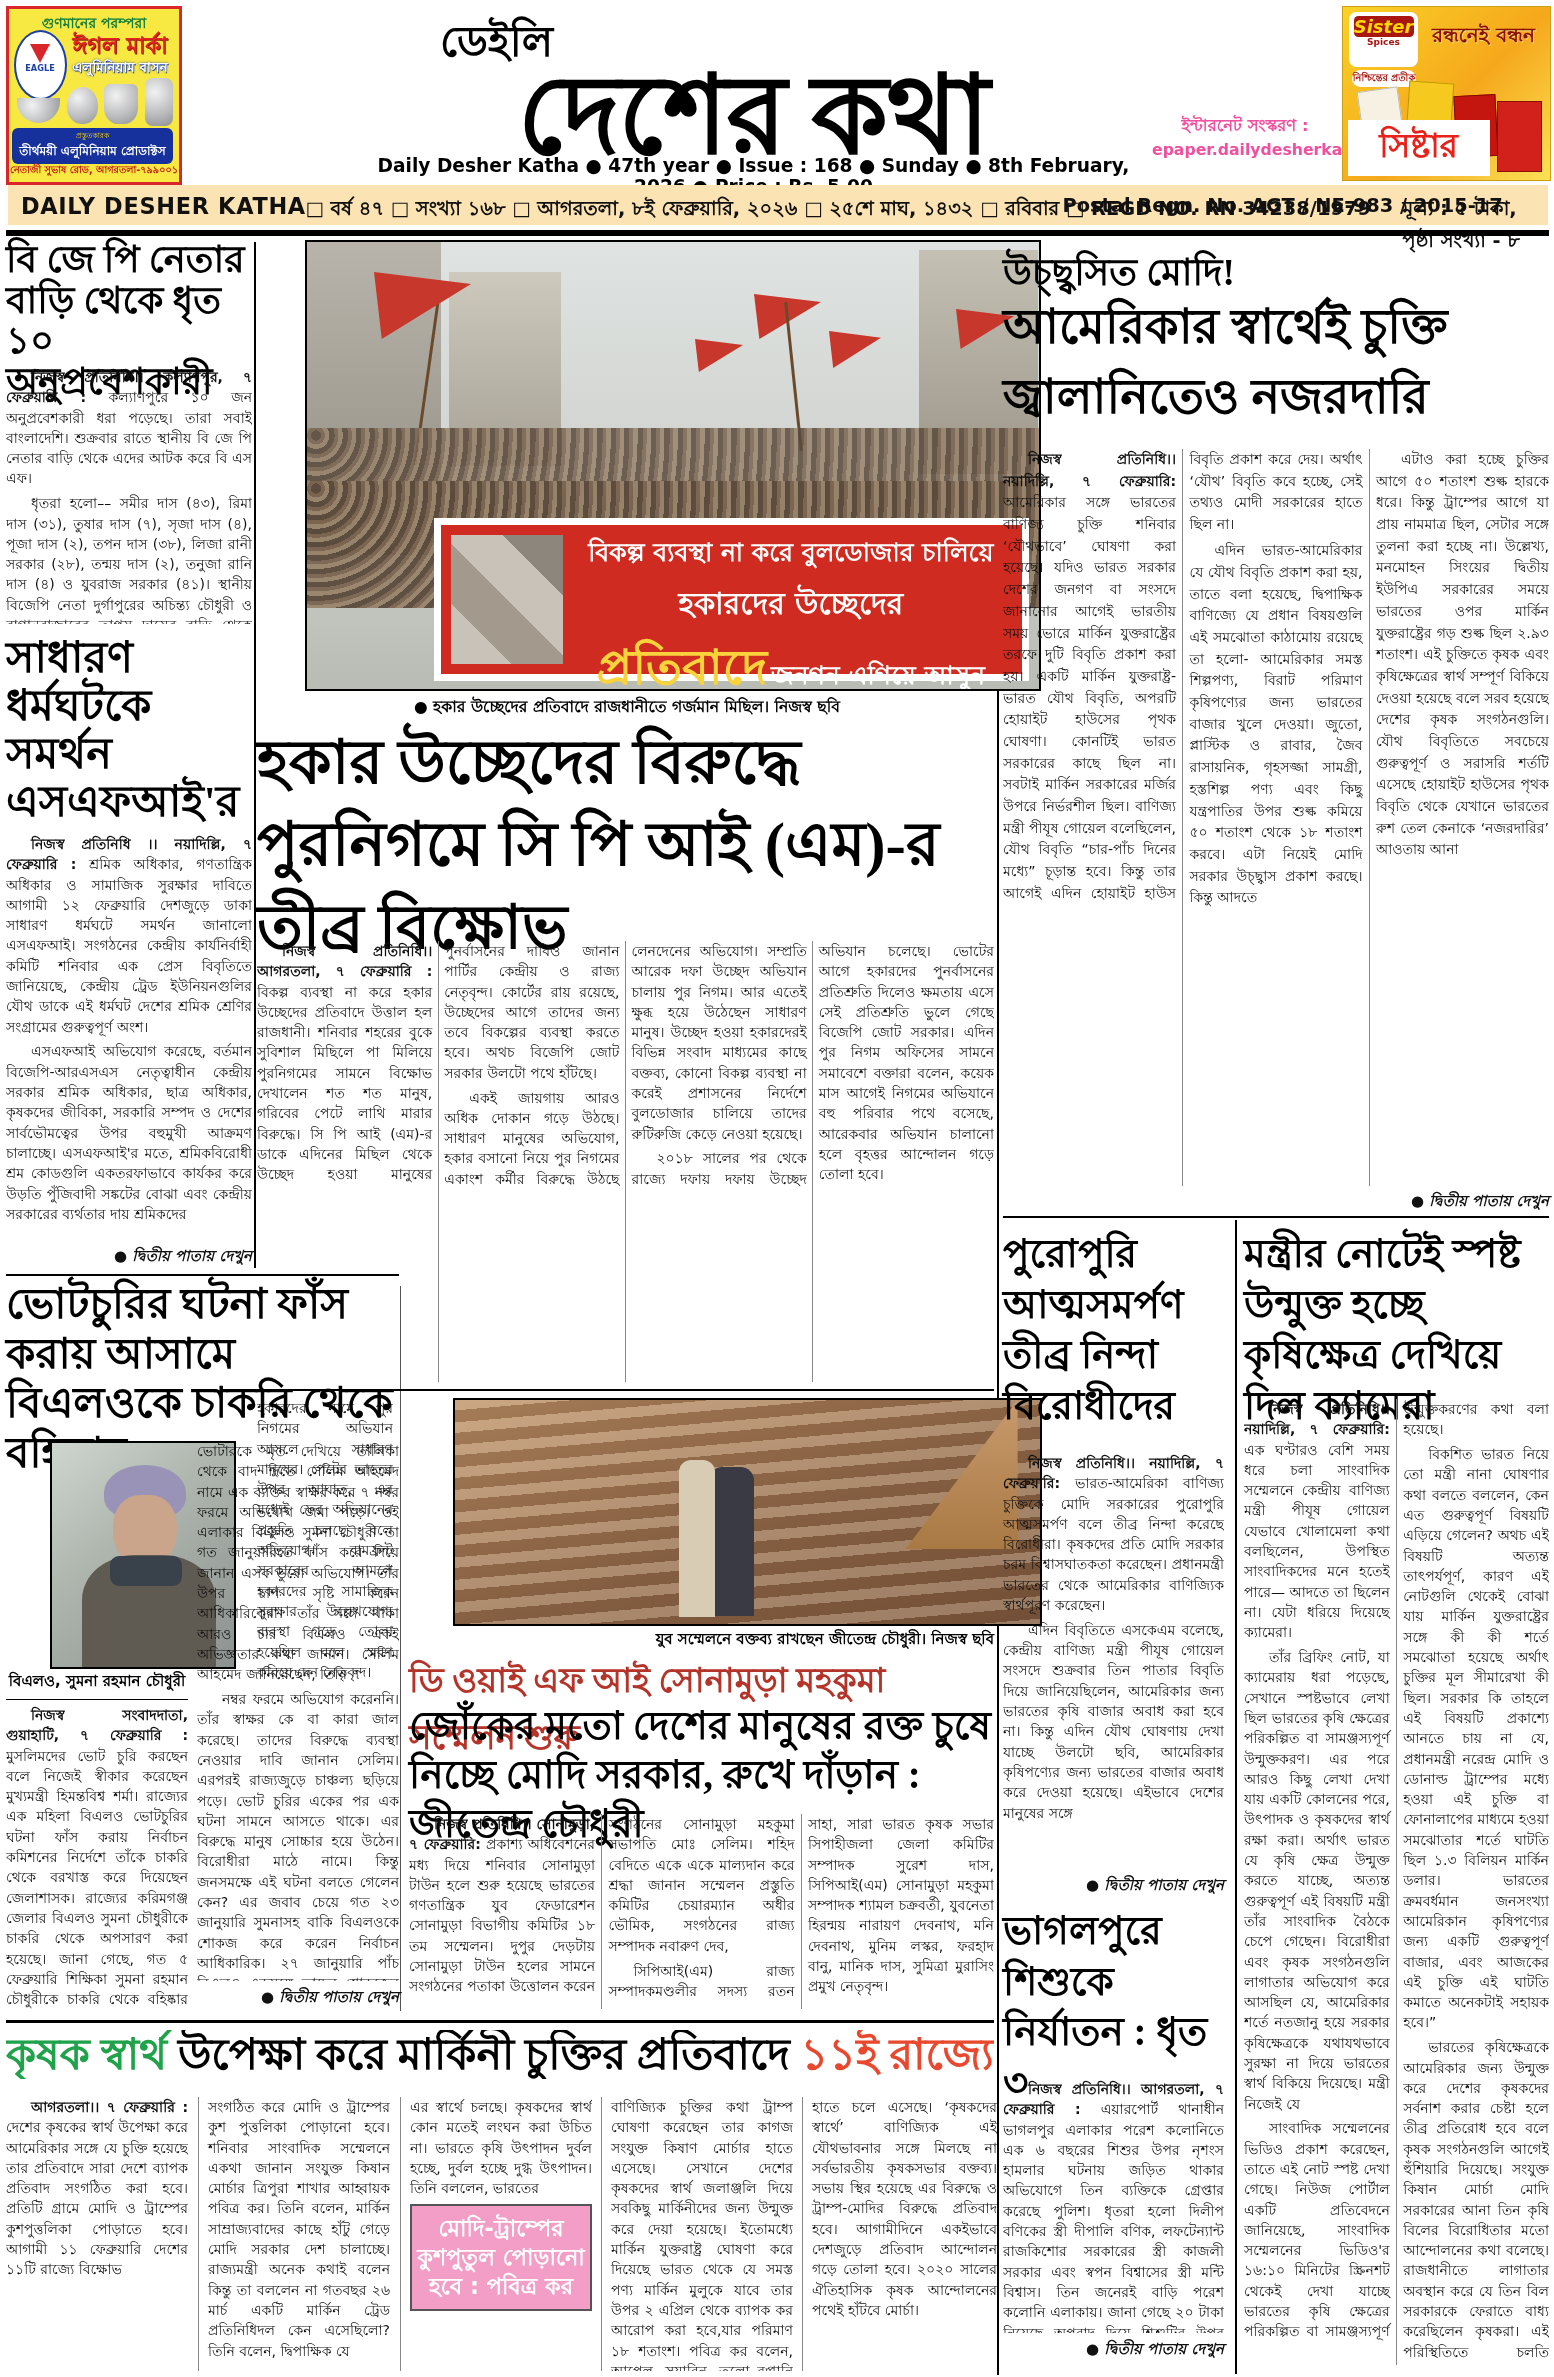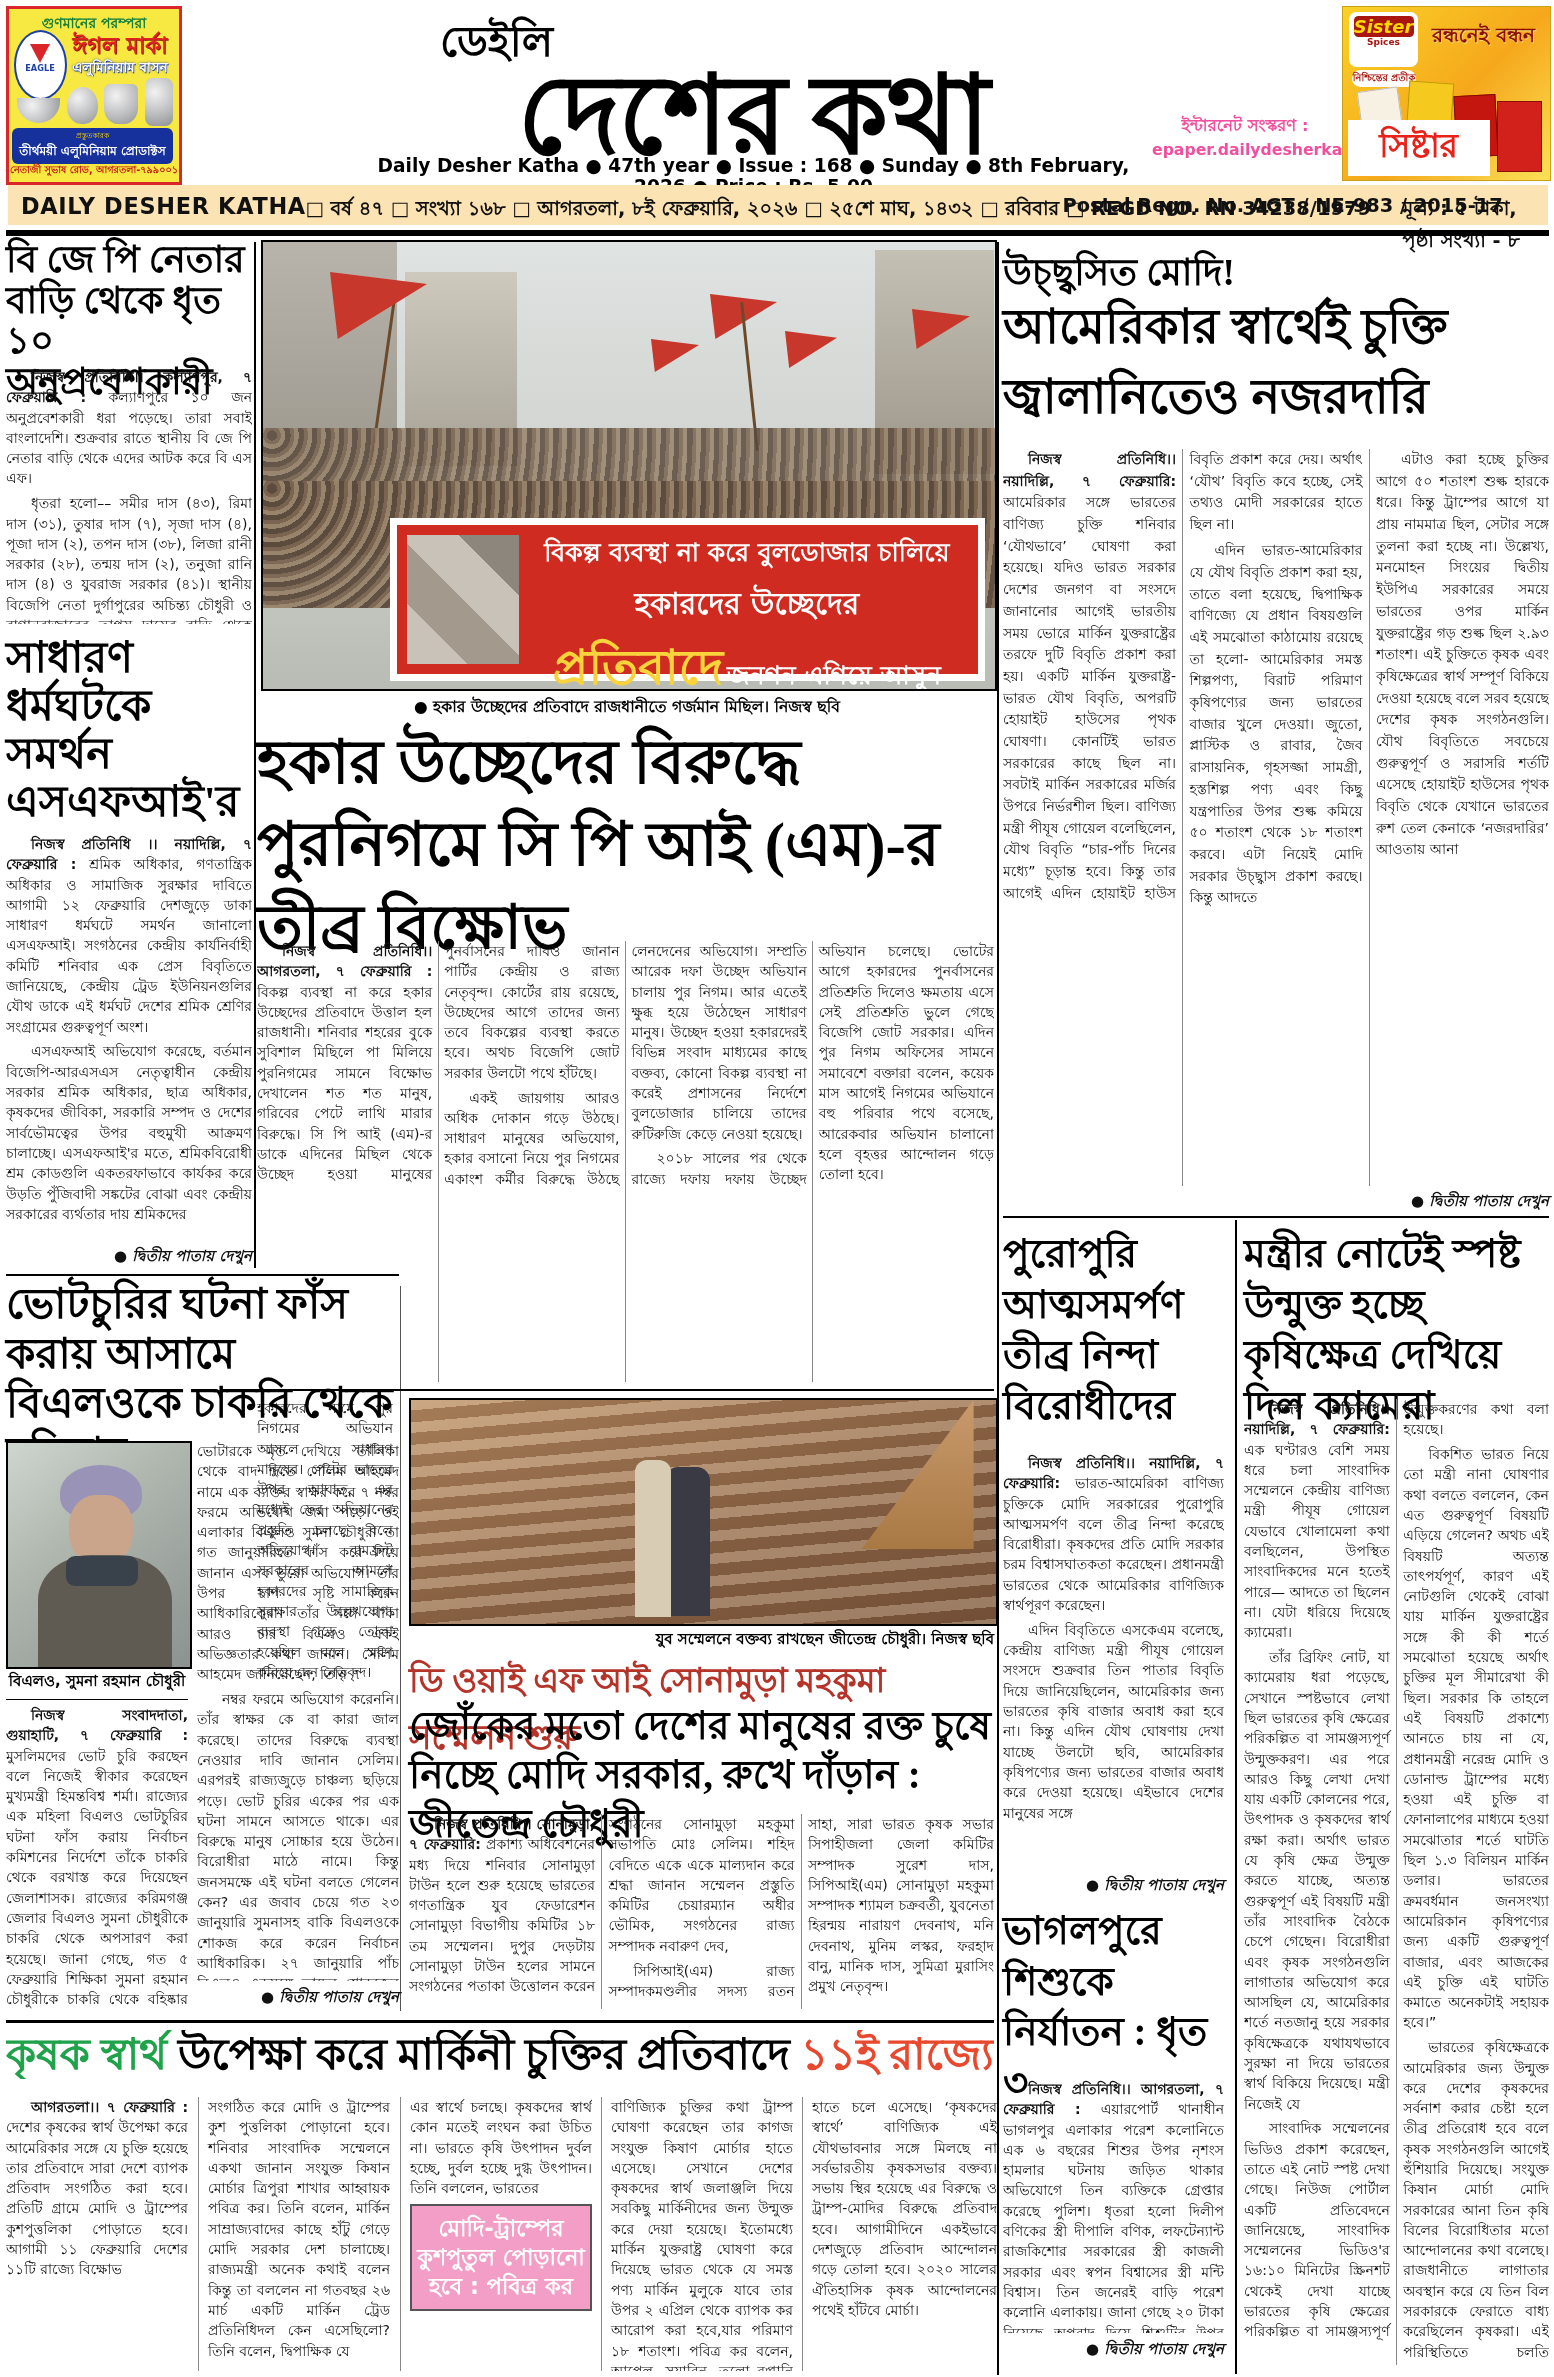--- a/index.html
+++ b/index.html
@@ -10,21 +10,21 @@
   .body-text{font-size:14px;line-height:1.45;text-align:justify;color:#111;overflow:hidden;}
   .body-text p{margin:0 0 4.5px 0;text-indent:25px;}
   .byline{font-weight:bold;}
   .cont{font-weight:bold;font-style:italic;text-align:right;font-size:15px;}
   .rule-h{background:#000;}
   .rule-v{background:#000;width:1.5px;}
   .cols3{column-count:3;column-gap:13.4px;column-rule:0.7px solid #888;}
   .cols4{column-count:4;column-gap:12px;column-rule:0.7px solid #888;}
   .cols2{column-count:2;column-gap:13.4px;column-rule:0.7px solid #888;}
   .caption{font-weight:bold;font-size:15.7px;color:#000;}
-  .photo{border:2.2px solid #000;overflow:hidden;position:absolute;}
+  .photo{border:2.2px solid #000;overflow:hidden;position:absolute;margin-left:44px;}
   
   .sky{position:absolute;inset:0;background:linear-gradient(#dfe3e2,#cfd2cd 55%,#b9bcb4);}
   .bldg{position:absolute;background:linear-gradient(#b8b4ab,#9a968c);}
   .crowd{position:absolute;left:0;right:0;height:127px;
     background:repeating-radial-gradient(circle at 9px 7.5px,#5a4a3c 0 5.2px,#7a6450 5.2px 9px,#98836b 9px 13.4px);opacity:.85;}
   .flag{position:absolute;width:67px;height:45px;background:#c8372b;clip-path:polygon(0 0,100% 18%,8% 100%);}
   .pole{position:absolute;width:3px;background:#6b4a2c;}
   .banner{position:absolute;background:#cf2b20;border:7.5px solid #fff;color:#fff;text-align:center;}
   .banner .b1{font-size:25px;font-weight:bold;margin-top:7.5px;}
   .banner .b2{font-size:30px;font-weight:bold;margin-top:4.5px;}

